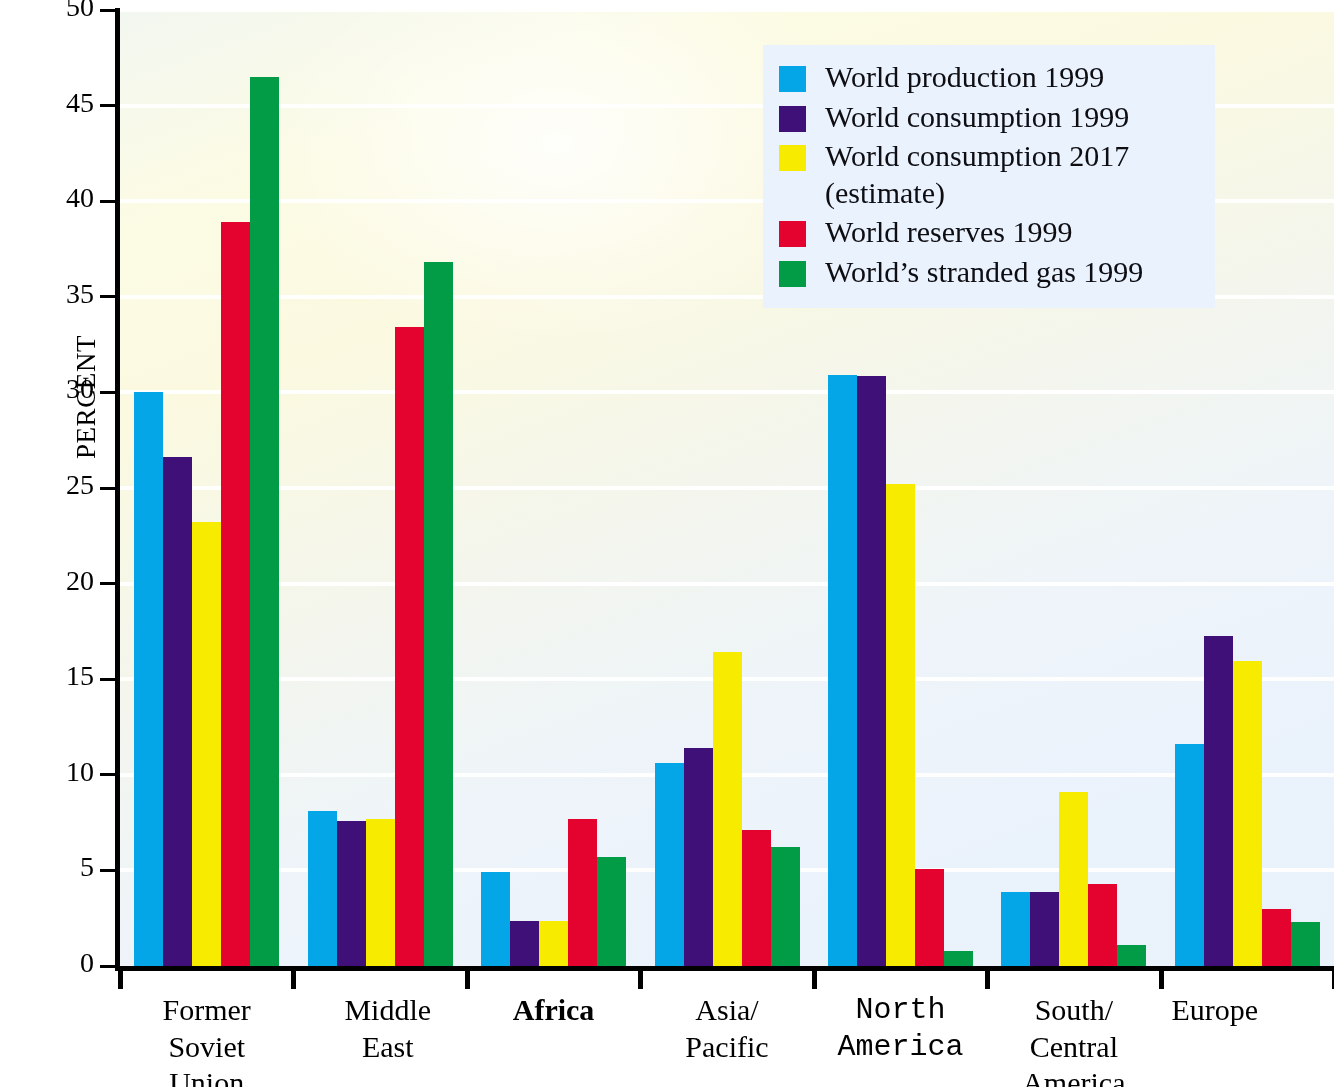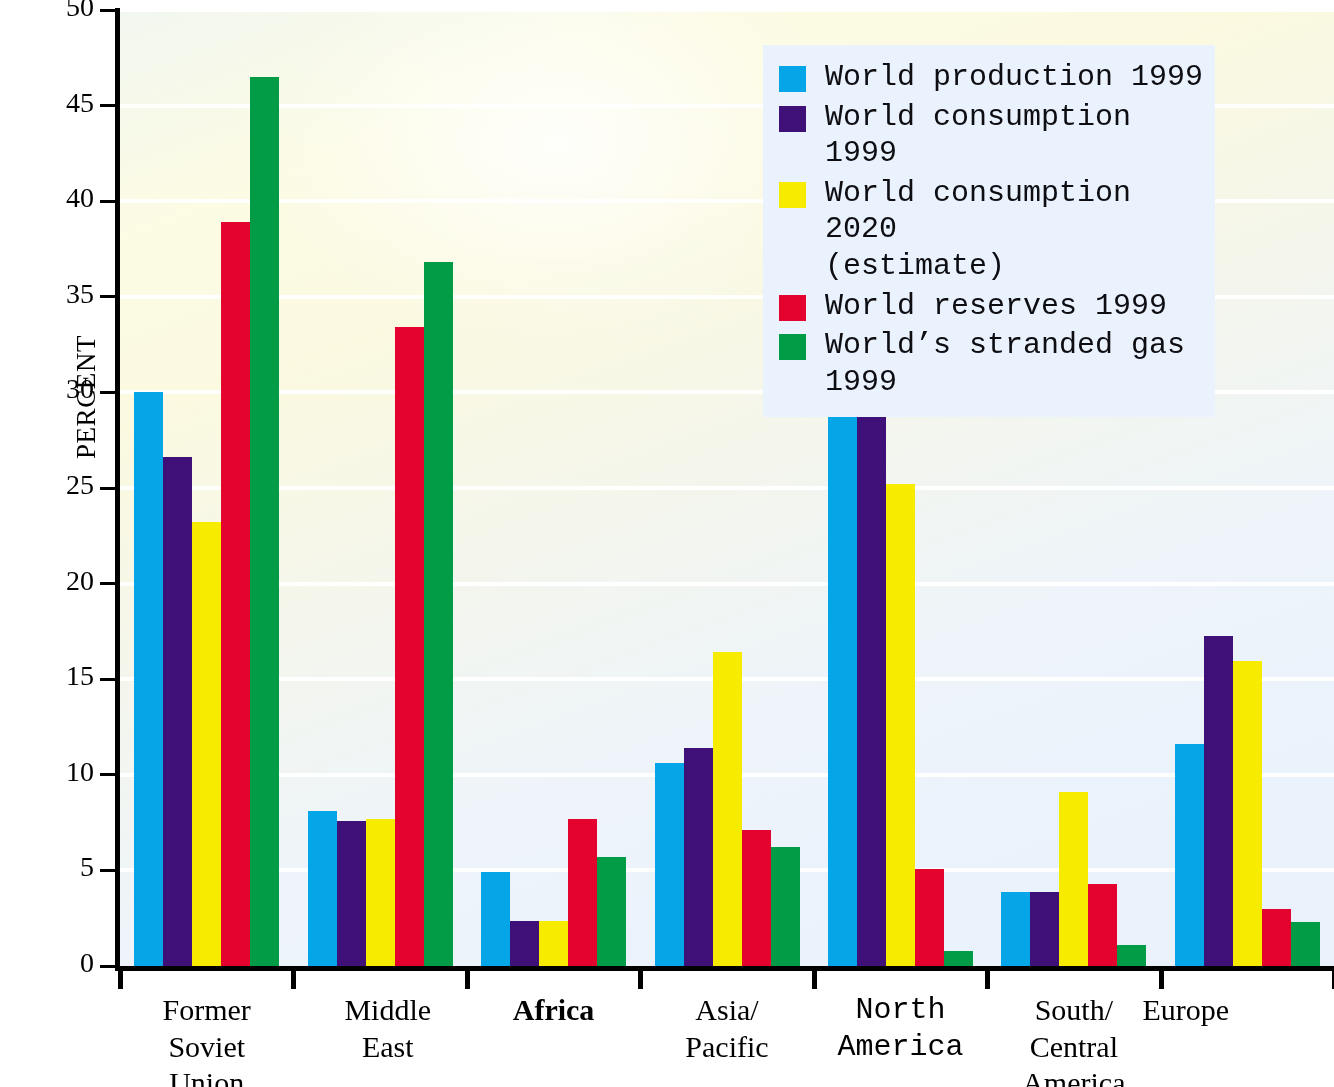--- a/index.html
+++ b/index.html
@@ -124,21 +124,21 @@
     margin-bottom: 3px;
   }
   .legend-swatch {
     width: 27px;
     height: 26px;
     margin-top: 7px;
     margin-right: 19px;
     flex: 0 0 auto;
   }
   .legend-text {
-    font-family: Liberation Mono, monospace;
+    font-family: Liberation Serif, serif;
     font-size: 30px;
     line-height: 1.22;
     color: #0d0d12;
     white-space: pre-line;
   }
 
   
   #chart-title {
     position: absolute;
     left: 340px;
@@ -282,36 +282,36 @@
       <div class="cat-label" style="left: 301px; width: 173.429px;">Middle
 East</div>
       <div class="cat-label" style="left: 466.857px; width: 173.429px; font-weight: bold;">Africa</div>
       <div class="cat-label" style="left: 640.286px; width: 173.429px;">Asia/
 Pacific</div>
       <div class="cat-label" style="left: 813.714px; width: 173.429px; font-family: Liberation Mono, monospace;">North
 America</div>
       <div class="cat-label" style="left: 987.143px; width: 173.429px;">South/
 Central
 America</div>
-      <div class="cat-label" style="left: 1099px; width: 173.429px;">Europe</div>
+      <div class="cat-label" style="left: 1128px; width: 173.429px;">Europe</div>
     </div>
 
 
   <div id="legend">
       <div class="legend-row">
         <span class="legend-swatch" style="background: rgb(5, 166, 232);"></span>
         <span class="legend-text">World production 1999</span>
       </div>
       <div class="legend-row">
         <span class="legend-swatch" style="background: rgb(63, 17, 120);"></span>
         <span class="legend-text">World consumption 1999</span>
       </div>
       <div class="legend-row">
         <span class="legend-swatch" style="background: rgb(247, 236, 0);"></span>
-        <span class="legend-text">World consumption 2020
+        <span class="legend-text">World consumption 2017
 (estimate)</span>
       </div>
       <div class="legend-row">
         <span class="legend-swatch" style="background: rgb(228, 3, 46);"></span>
         <span class="legend-text">World reserves 1999</span>
       </div>
       <div class="legend-row">
         <span class="legend-swatch" style="background: rgb(3, 156, 70);"></span>
         <span class="legend-text">World’s stranded gas 1999</span>
       </div>

